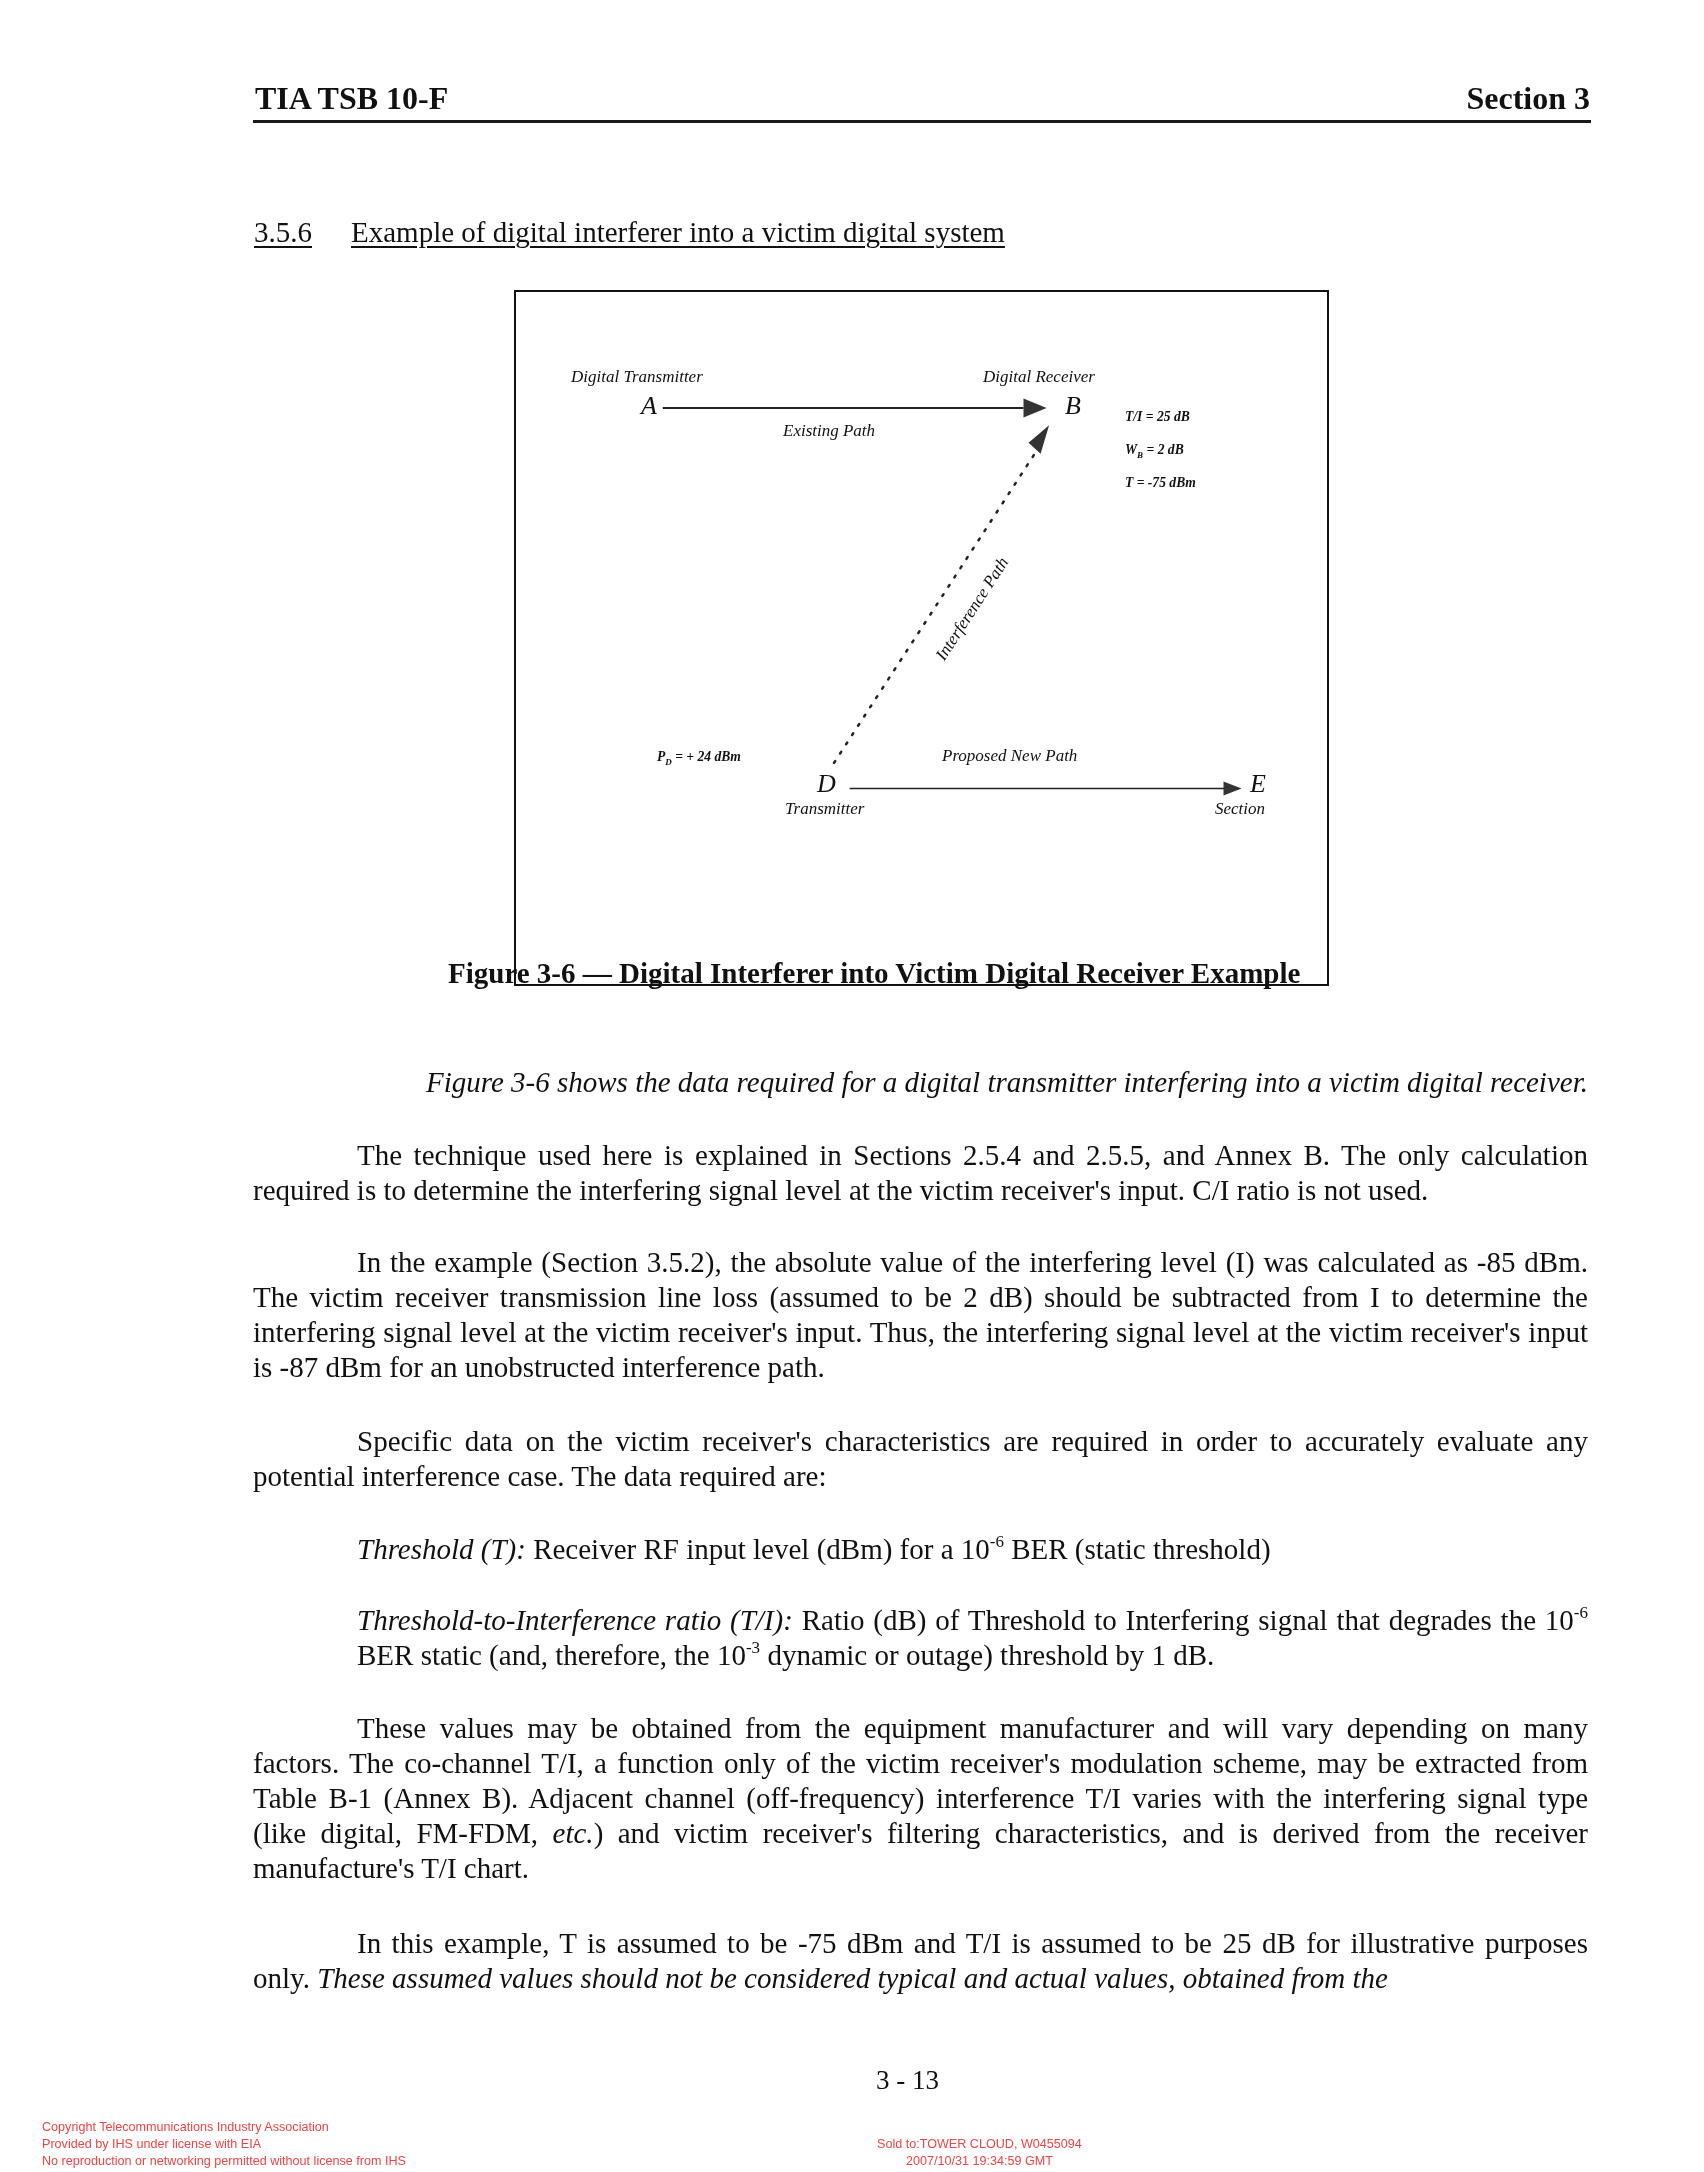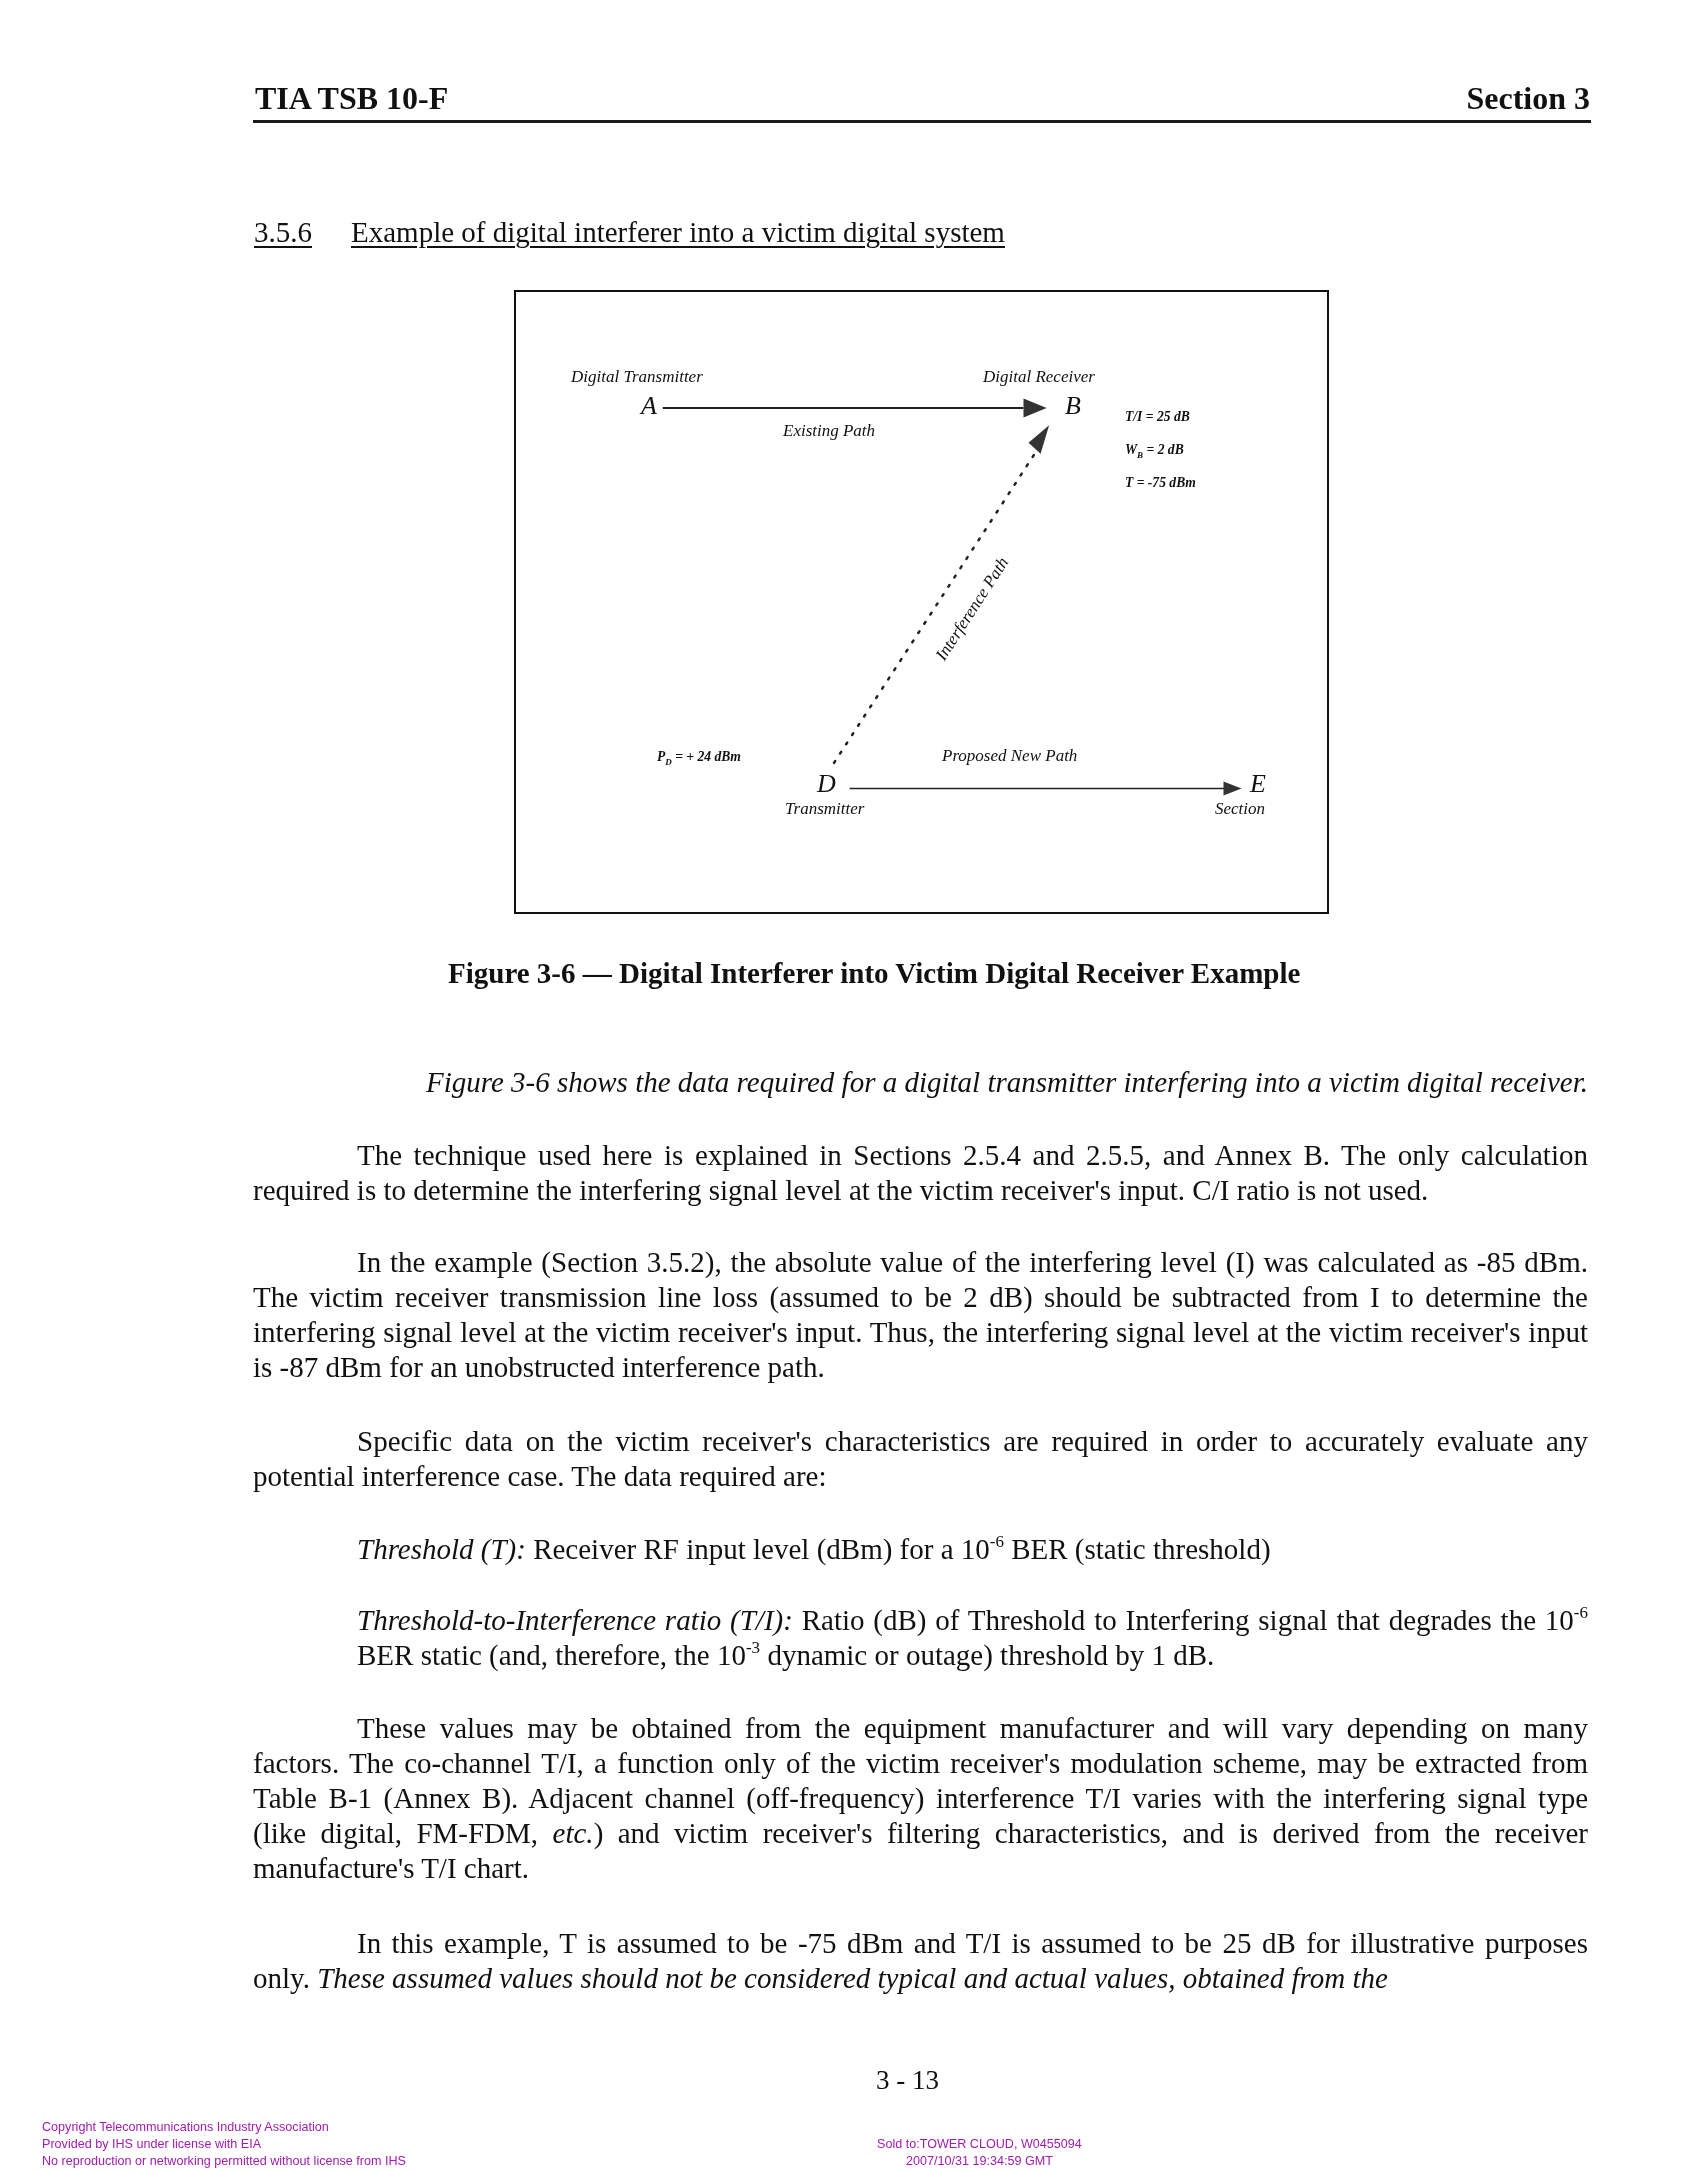--- a/index.html
+++ b/index.html
@@ -8,39 +8,39 @@
     font-family: "Liberation Serif", "DejaVu Serif", serif; color: #111;
   }
   .abs { position: absolute; }
   .hdr-left { left: 255px; top: 80px; font-size: 32px; font-weight: bold; white-space: nowrap; }
   .hdr-right { right: 115px; top: 80px; font-size: 32px; font-weight: bold; white-space: nowrap; }
   .hdr-rule { left: 253px; top: 120px; width: 1338px; height: 3px; background: #1a1a1a; }
   .sec-title { left: 254px; top: 216px; font-size: 29px; white-space: nowrap; }
   .sec-title span { text-decoration: underline; text-decoration-thickness: 2px; text-underline-offset: 4px; }
   .sec-num { margin-right: 39px; }
 
-  .fig-box { left: 514px; top: 290px; width: 815px; height: 624px; border: 2.5px solid #111; box-sizing: border-box; }
+  .fig-box { left: 514px; top: 290px; width: 815px; height: 696px; border: 2.5px solid #111; box-sizing: border-box; }
   .fig-box .lbl { position: absolute; font-style: italic; white-space: nowrap; font-size: 17px; }
   .fig-box .node { position: absolute; font-style: italic; font-size: 26px; white-space: nowrap; }
   .fig-box .param { position: absolute; font-style: italic; font-weight: bold; font-size: 13.6px; white-space: nowrap; }
   .fig-box svg { position: absolute; left: 0; top: 0; }
 
   .caption { left: 448px; top: 957px; font-size: 29px; font-weight: bold; white-space: nowrap; }
 
   .para {
     left: 253px; width: 1335px; font-size: 29px; line-height: 35px;
     text-align: justify; text-indent: 104px;
   }
   .para.single { text-align: right; font-style: italic; }
   .def { left: 357px; width: 1231px; font-size: 29px; line-height: 35px; text-align: justify; }
   .def i { font-style: italic; }
   sup { font-size: 17px; line-height: 0; vertical-align: 12px; }
 
   .pagenum { left: 876px; top: 2065px; font-size: 27px; white-space: nowrap; }
-  .foot { font-family: "Liberation Sans", "DejaVu Sans", sans-serif; font-size: 12.6px; line-height: 17px; color: #a21caf; white-space: nowrap; }
+  .foot { font-family: "Liberation Sans", "DejaVu Sans", sans-serif; font-size: 12.6px; line-height: 17px; color: #ef4444; white-space: nowrap; }
   .foot-left { left: 42px; top: 2119px; }
   .foot-right { left: 877px; top: 2136px; text-align: center; }
 </style>
 </head>
 <body>
 
 <div class="abs hdr-left">TIA TSB 10-F</div>
 <div class="abs hdr-right">Section 3</div>
 <div class="abs hdr-rule"></div>
 

